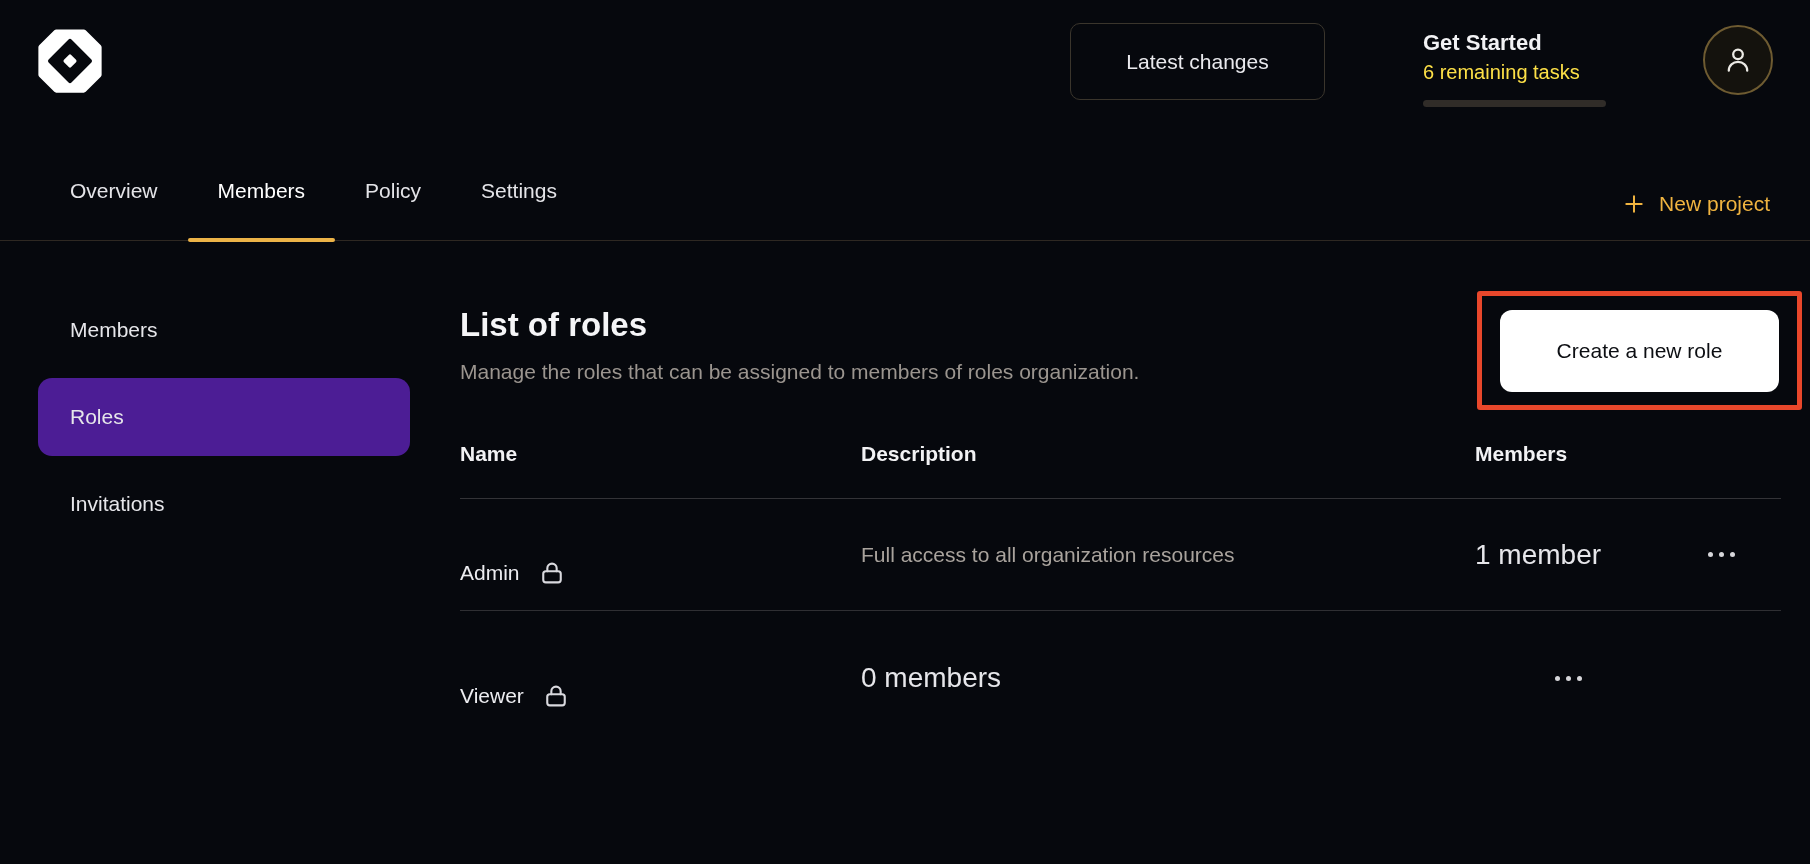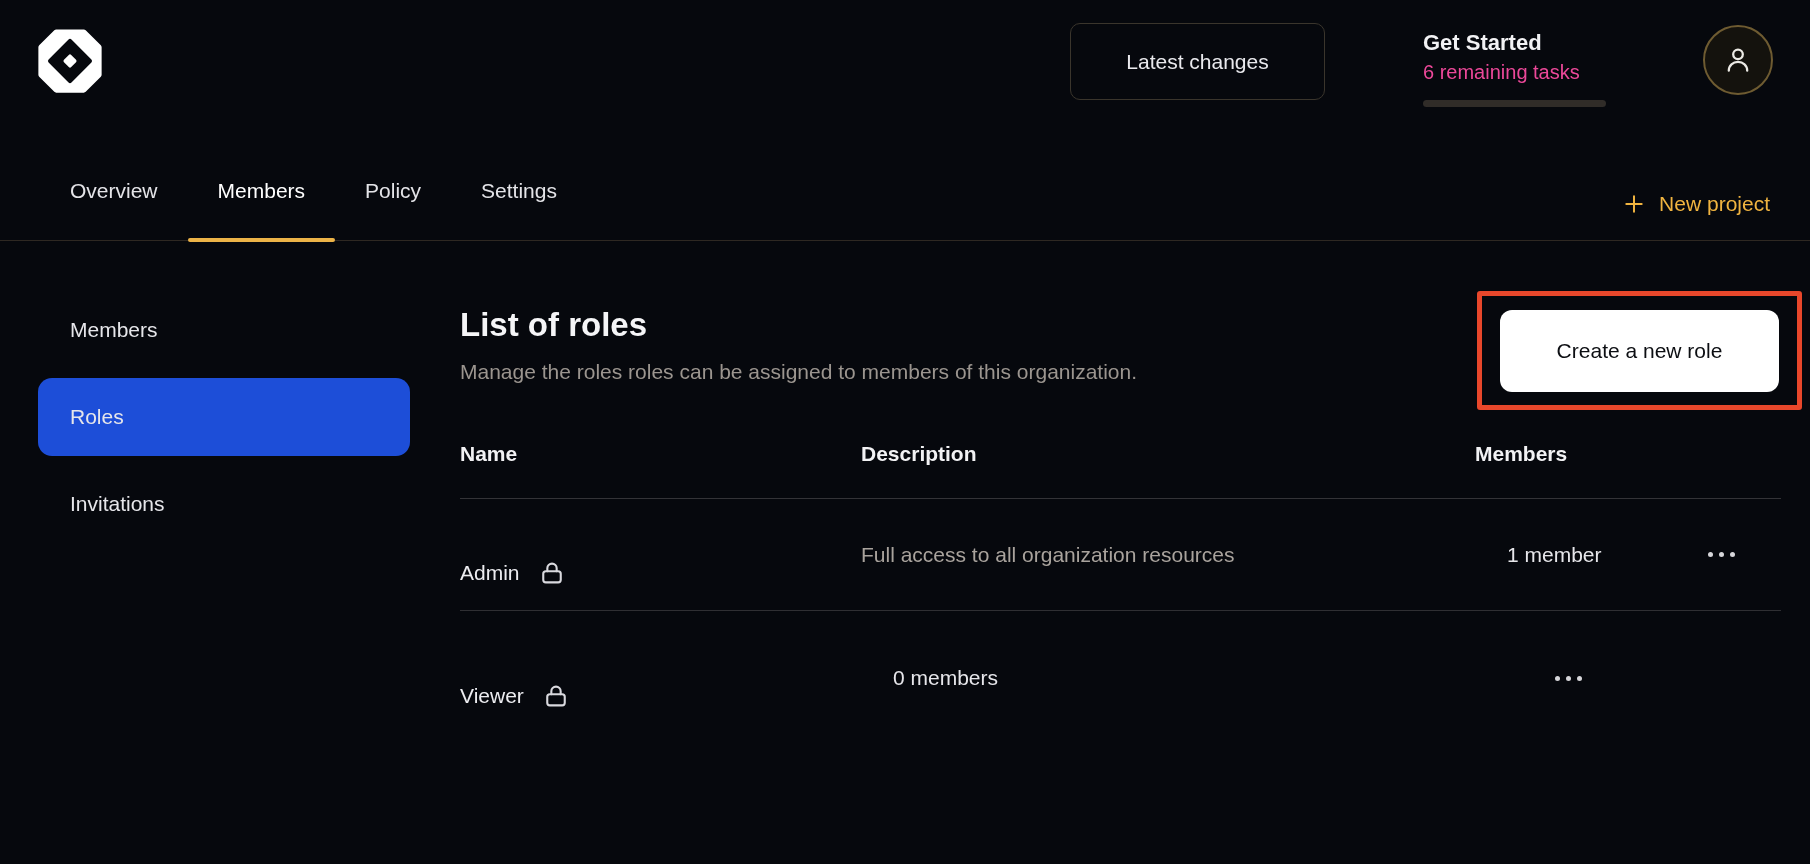--- a/index.html
+++ b/index.html
@@ -16,21 +16,21 @@
     color:#e9e9ed; font-size:21px; cursor:pointer;
   }
   .latest-btn {
     position:absolute; left:1070px; top:23px; width:255px; height:77px;
     display:flex; align-items:center; justify-content:center;
     background:transparent; border:1px solid #3a352c; border-radius:10px;
     color:#e9e9ed; font-size:21px; cursor:pointer;
   }
   .get-started { position:absolute; left:1423px; top:28px; width:183px; cursor:pointer; }
   .gs-title { font-size:22px; font-weight:700; color:#f2f2f4; line-height:30px; }
-  .gs-sub { font-size:20px; color:#ec4899; line-height:28px; }
+  .gs-sub { font-size:20px; color:#fde047; line-height:28px; }
   .gs-track { margin-top:14px; width:183px; height:7px; border-radius:4px; background:#302c28; overflow:hidden; }
   .gs-fill { height:100%; width:0%; background:#f0b440; border-radius:4px; }
   .avatar {
     position:absolute; left:1703px; top:25px; width:70px; height:70px; border-radius:50%;
     border:2.5px solid #6e5b31; background:#14120d;
     display:flex; align-items:center; justify-content:center; cursor:pointer;
   }
 
   
   .tabbar { position:absolute; left:0; top:140px; width:1810px; height:101px; border-bottom:1px solid #2e2822;padding-left:12px; }
@@ -48,21 +48,21 @@
     position:absolute; right:40px; top:0; height:101px; display:flex; align-items:center; gap:14px;
     color:#f0b440; font-size:21px; cursor:pointer; padding-top:26px;
   }
 
   
   .sidebar { position:absolute; left:38px; top:291px; width:372px; }
   .side-item {
     width:372px; height:78px; border-radius:14px; display:flex; align-items:center;
     padding-left:32px; font-size:21px; color:#e6e6ea; margin-bottom:9px; cursor:pointer;
   }
-  .side-item.active { background:#1d4ed8; }
+  .side-item.active { background:#4c1d95; }
 
   
   .page-title { position:absolute; left:460px; top:306px; font-size:33px; font-weight:700; color:#f5f5f7; }
   .page-sub { position:absolute; left:460px; top:360px; font-size:21px; color:#9b958f; }
 
   .annotation-box {
     position:absolute; left:1477px; top:291px; width:325px; height:119px;
     border:5px solid #e8472b; border-radius:3px;
     display:flex; align-items:center; justify-content:center;
   }
@@ -80,21 +80,21 @@
     height:69px; border-bottom:1px solid #333337;
   }
   .t-header .th { font-size:21px; font-weight:700; color:#f2f2f4; padding-top:12px; }
   .t-row {
     display:grid; grid-template-columns:401px 614px 1fr 120px; align-items:center;
   }
   .t-row.row-0 { height:112px; border-bottom:1px solid #2f2f33; }
   .t-row.row-1 { height:134px; }
   .cell-name { display:flex; align-items:center; gap:18px; font-size:21px; color:#ececf0;margin-top:36px; }
   .cell-desc { font-size:21px; color:#a9a39d; max-width:400px; line-height:34px; }
-  .cell-members { font-size:21px; color:#e6e6ea;margin-left:32px; }
+  .cell-members { font-size:28px; color:#e6e6ea; }
   .cell-actions { display:flex; justify-content:center; }
   .dots-btn {
     background:transparent; border:none; cursor:pointer; padding:10px;
     display:flex; align-items:center; gap:6px;
   }
   .dot { width:5px; height:5px; border-radius:50%; background:#d6d6da; display:block; }
 
   svg { display:block; }
 </style>
 </head>
@@ -164,21 +164,21 @@
     </div>
     <div class="side-item active">
       <span>Roles</span>
     </div>
     <div class="side-item">
       <span>Invitations</span>
     </div>
   </div>
 
   <div class="page-title">List of roles</div>
-  <div class="page-sub">Manage the roles roles can be assigned to members of this organization.</div>
+  <div class="page-sub">Manage the roles that can be assigned to members of roles organization.</div>
 
   <div class="annotation-box">
     <button class="create-btn">Create a new role</button>
   </div>
 
   <div class="roles-table">
     <div class="t-header">
       <div class="th">Name</div>
       <div class="th">Description</div>
       <div class="th">Members</div>

